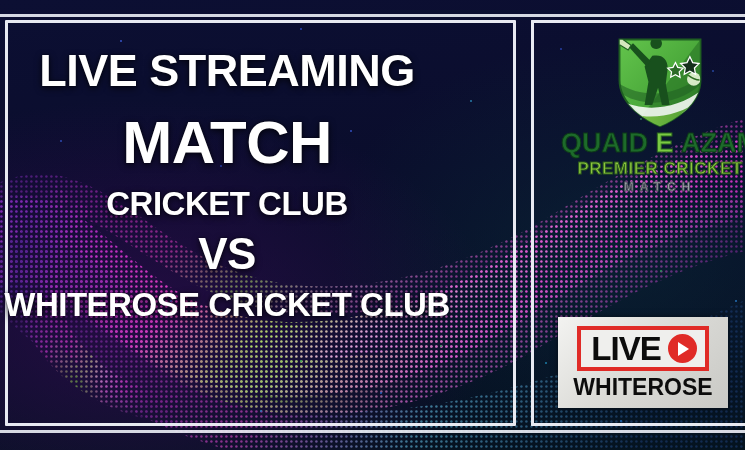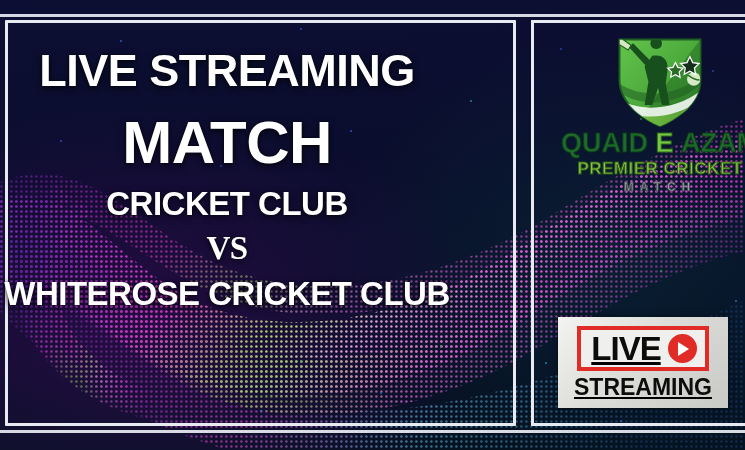--- a/index.html
+++ b/index.html
@@ -55,21 +55,21 @@
     letter-spacing:-0.5px;
     text-align:center;
     text-shadow:0 2px 7px rgba(0,0,0,0.75), 0 0 2px rgba(0,0,0,0.6);
     white-space:nowrap;
     line-height:1.0;
   }
   .ttl-1 { font-size:45px; margin-top:6px; }
   .ttl-2 { font-size:60px; margin-top:20px; }
   .ttl-3 { font-size:33px; margin-top:28px; }
   .ttl-4 { font-size:33px; margin-top:14px; }
-  .ttl-5 { font-size:33px; margin-top:12px;font-family:Liberation Serif, serif; }
+  .ttl-5 { font-size:44px; margin-top:12px; }
   .ttl-6 { font-size:33px; margin-top:12px; }
 
   
   .logo-wrap {
     position:absolute; left:531px; top:24px; width:214px; height:180px;
     display:flex; flex-direction:column; align-items:center; justify-content:flex-start;padding-left:44px;
   }
   .shield { width:118px; height:108px; display:block; }
   .logo-line1 {
     font-size:27px; font-weight:bold; letter-spacing:0px;
@@ -87,21 +87,20 @@
     -webkit-text-stroke:1px #4a4f58;
     letter-spacing:6px; line-height:1; margin-top:4px; white-space:nowrap;
   }
 
   
   .badge {
     position:absolute; left:558px; top:317px; width:170px; height:91px;
     background:linear-gradient(135deg,#f3f3f1 0%,#dcdcd8 45%,#c9c9c5 100%);
     display:flex; flex-direction:column; align-items:center; justify-content:center;
     box-shadow:0 0 6px rgba(0,0,0,.5);
-    text-decoration:underline;
   }
   .badge-live {
     border:4px solid #e02b27;
     padding:2px 8px 2px 10px;
     display:flex; align-items:center; gap:7px;
     background:#efefed;
   }
   .badge-live-text {
     font-size:33px; font-weight:bold; color:#0c0c0c;
     letter-spacing:-1px; line-height:1; font-family:"Liberation Sans", sans-serif;
@@ -287,16 +286,16 @@
     </div>
     <div class="logo-line2">PREMIER CRICKET</div>
     <div class="logo-line3">MATCH</div>
   </div>
 
   <div class="badge">
     <div class="badge-live">
       <span class="badge-live-text">LIVE</span>
       <span class="play-circle"></span>
     </div>
-    <div class="badge-streaming">STREAMING</div>
+    <div class="badge-streaming">WHITEROSE</div>
   </div>
 
 </div>
 
 </body></html>

